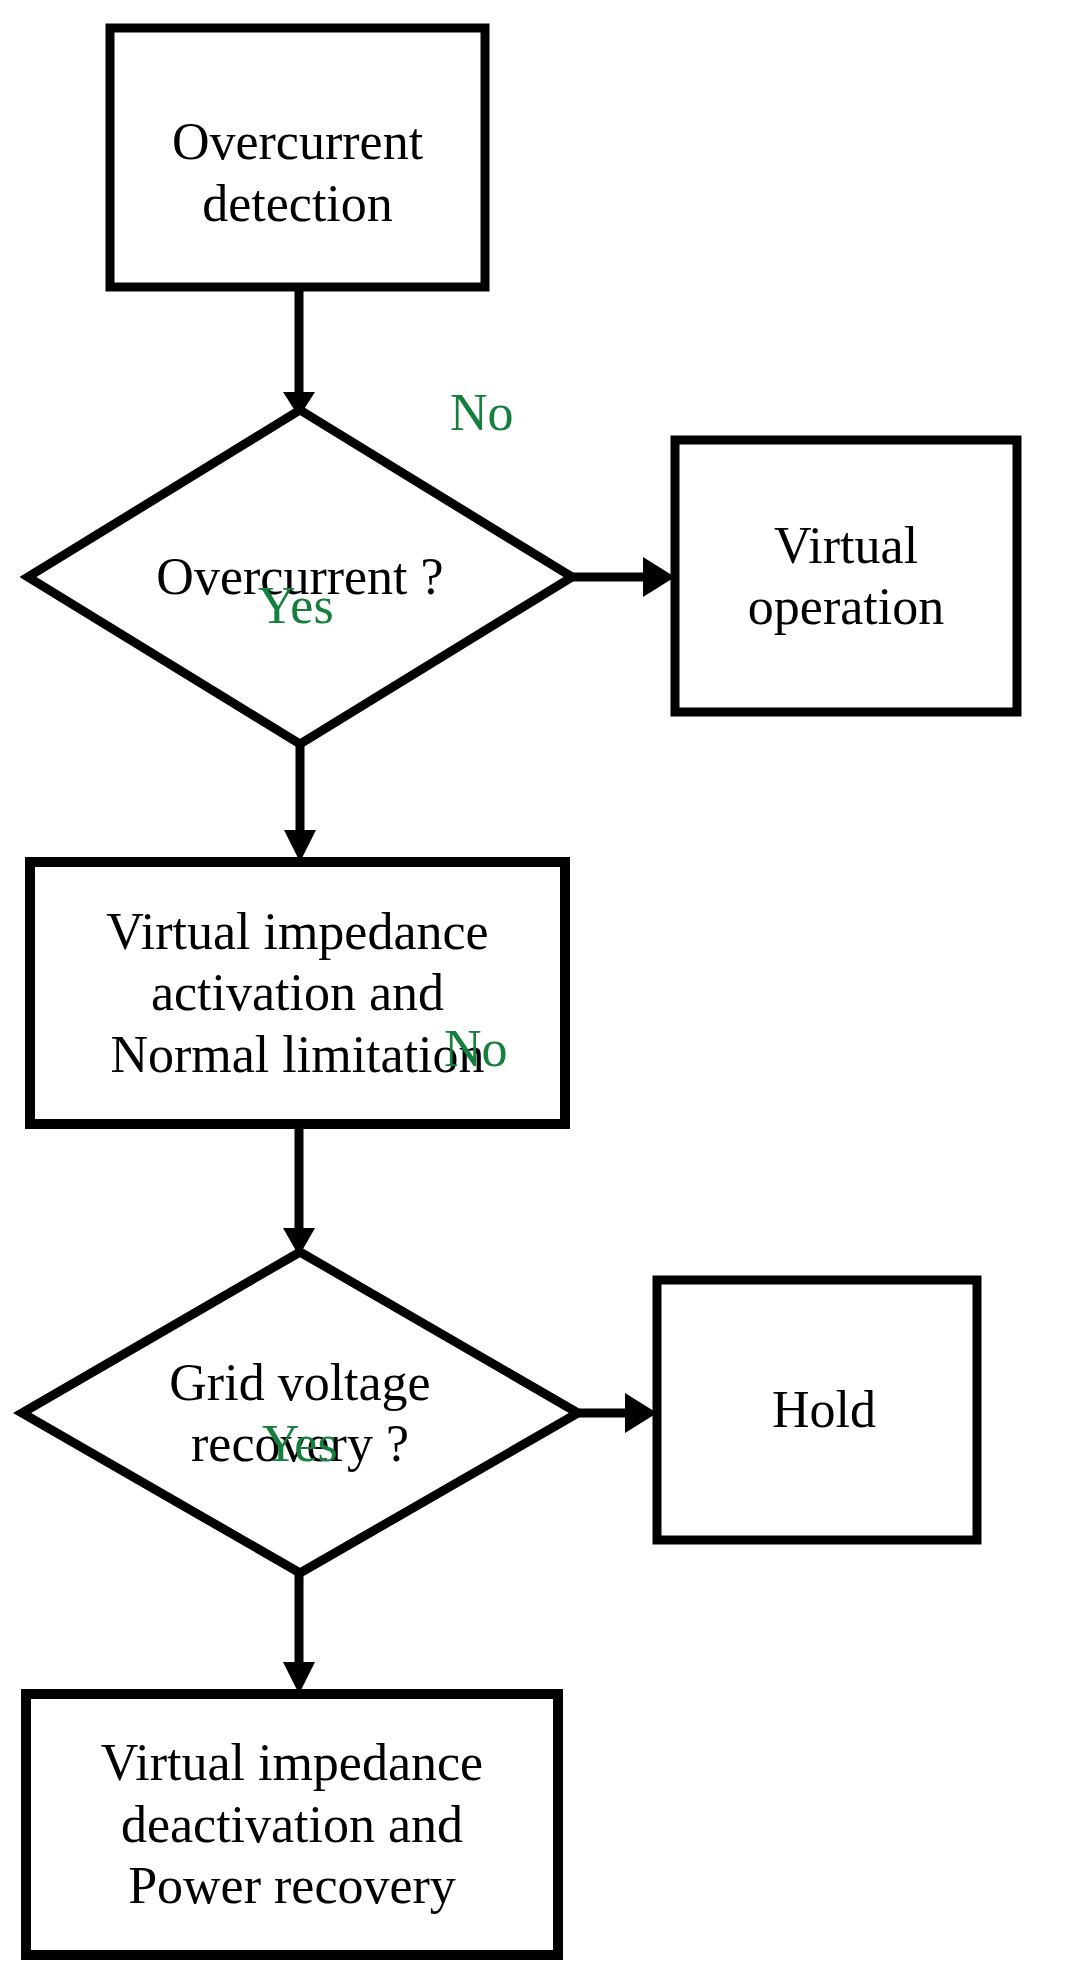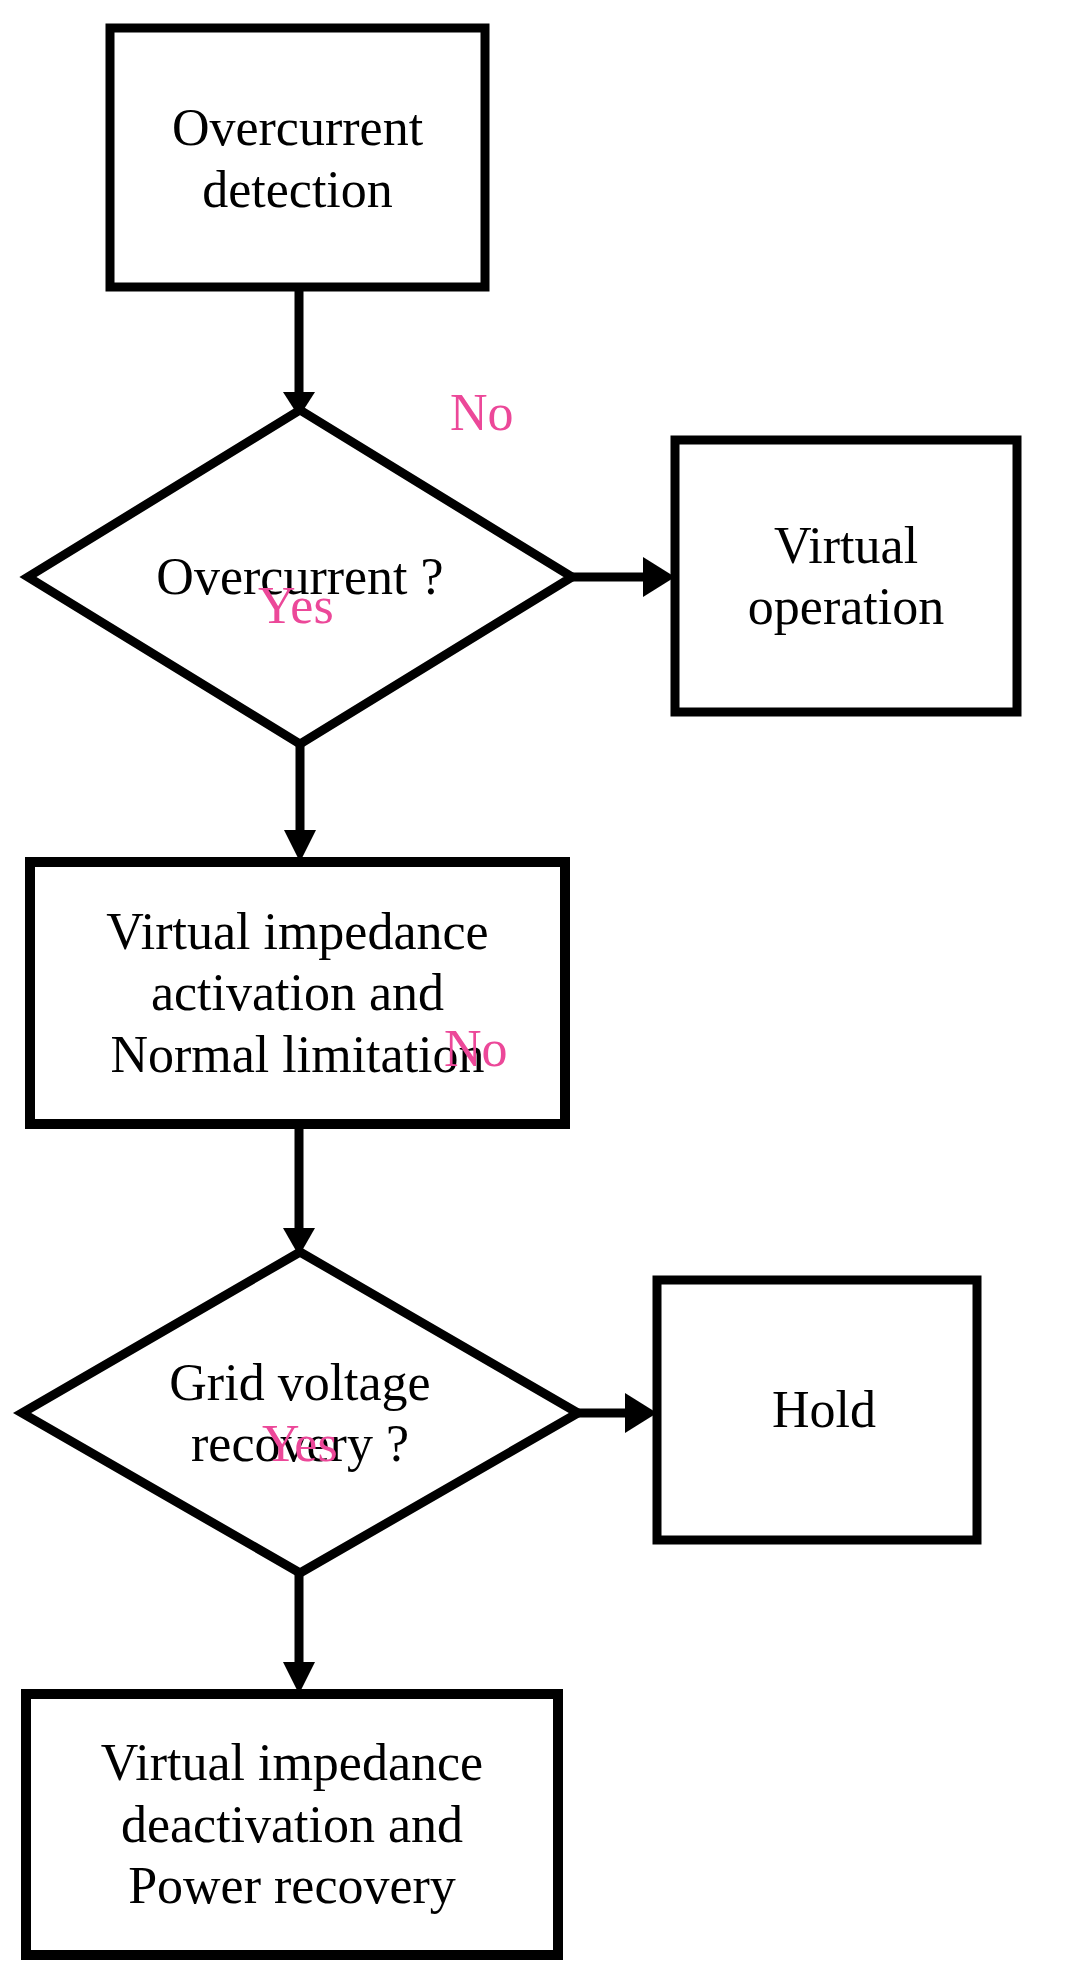--- a/index.html
+++ b/index.html
@@ -36,21 +36,21 @@
     text-align: center;
     color: #000000;
     font-family: "Liberation Serif", "DejaVu Serif", serif;
     font-weight: 400;
     line-height: 1.18;
     white-space: pre-line;
     pointer-events: none;
   }
   .edge-label {
     position: absolute;
-    color: #ec4899;
+    color: #15803d;
     font-family: "Liberation Serif", "DejaVu Serif", serif;
     font-weight: 400;
     white-space: nowrap;
   }
 </style>
 </head>
 <body>
 
 <div id="flowchart-root">
 
@@ -87,21 +87,21 @@
     <polygon points="625,1393 625,1433 657,1413" fill="#000000"></polygon>
 
     <rect x="657" y="1280" width="320" height="260" fill="#ffffff" stroke="#000000" stroke-width="9"></rect>
 
     <line x1="299" y1="1573" x2="299" y2="1668" stroke="#000000" stroke-width="9"></line>
     <polygon points="283,1662 315,1662 299,1694" fill="#000000"></polygon>
 
     <rect x="26" y="1694" width="532" height="261" fill="#ffffff" stroke="#000000" stroke-width="10"></rect>
   </svg>
 
-  <div class="node-text" style="left:110px; top:29px; width:375px; height:259px; font-size:52px;">
+  <div class="node-text" style="left:110px; top:43px; width:375px; height:259px; font-size:52px;">
     <span>Overcurrent</span>
     <span>detection</span>
   </div>
 
   <div class="node-text" style="left:60px; top:527px; width:480px; height:100px; font-size:52px;">
     <span>Overcurrent ?</span>
   </div>
 
   <div class="node-text" style="left:675px; top:440px; width:342px; height:272px; font-size:52px;">
     <span>Virtual</span>

